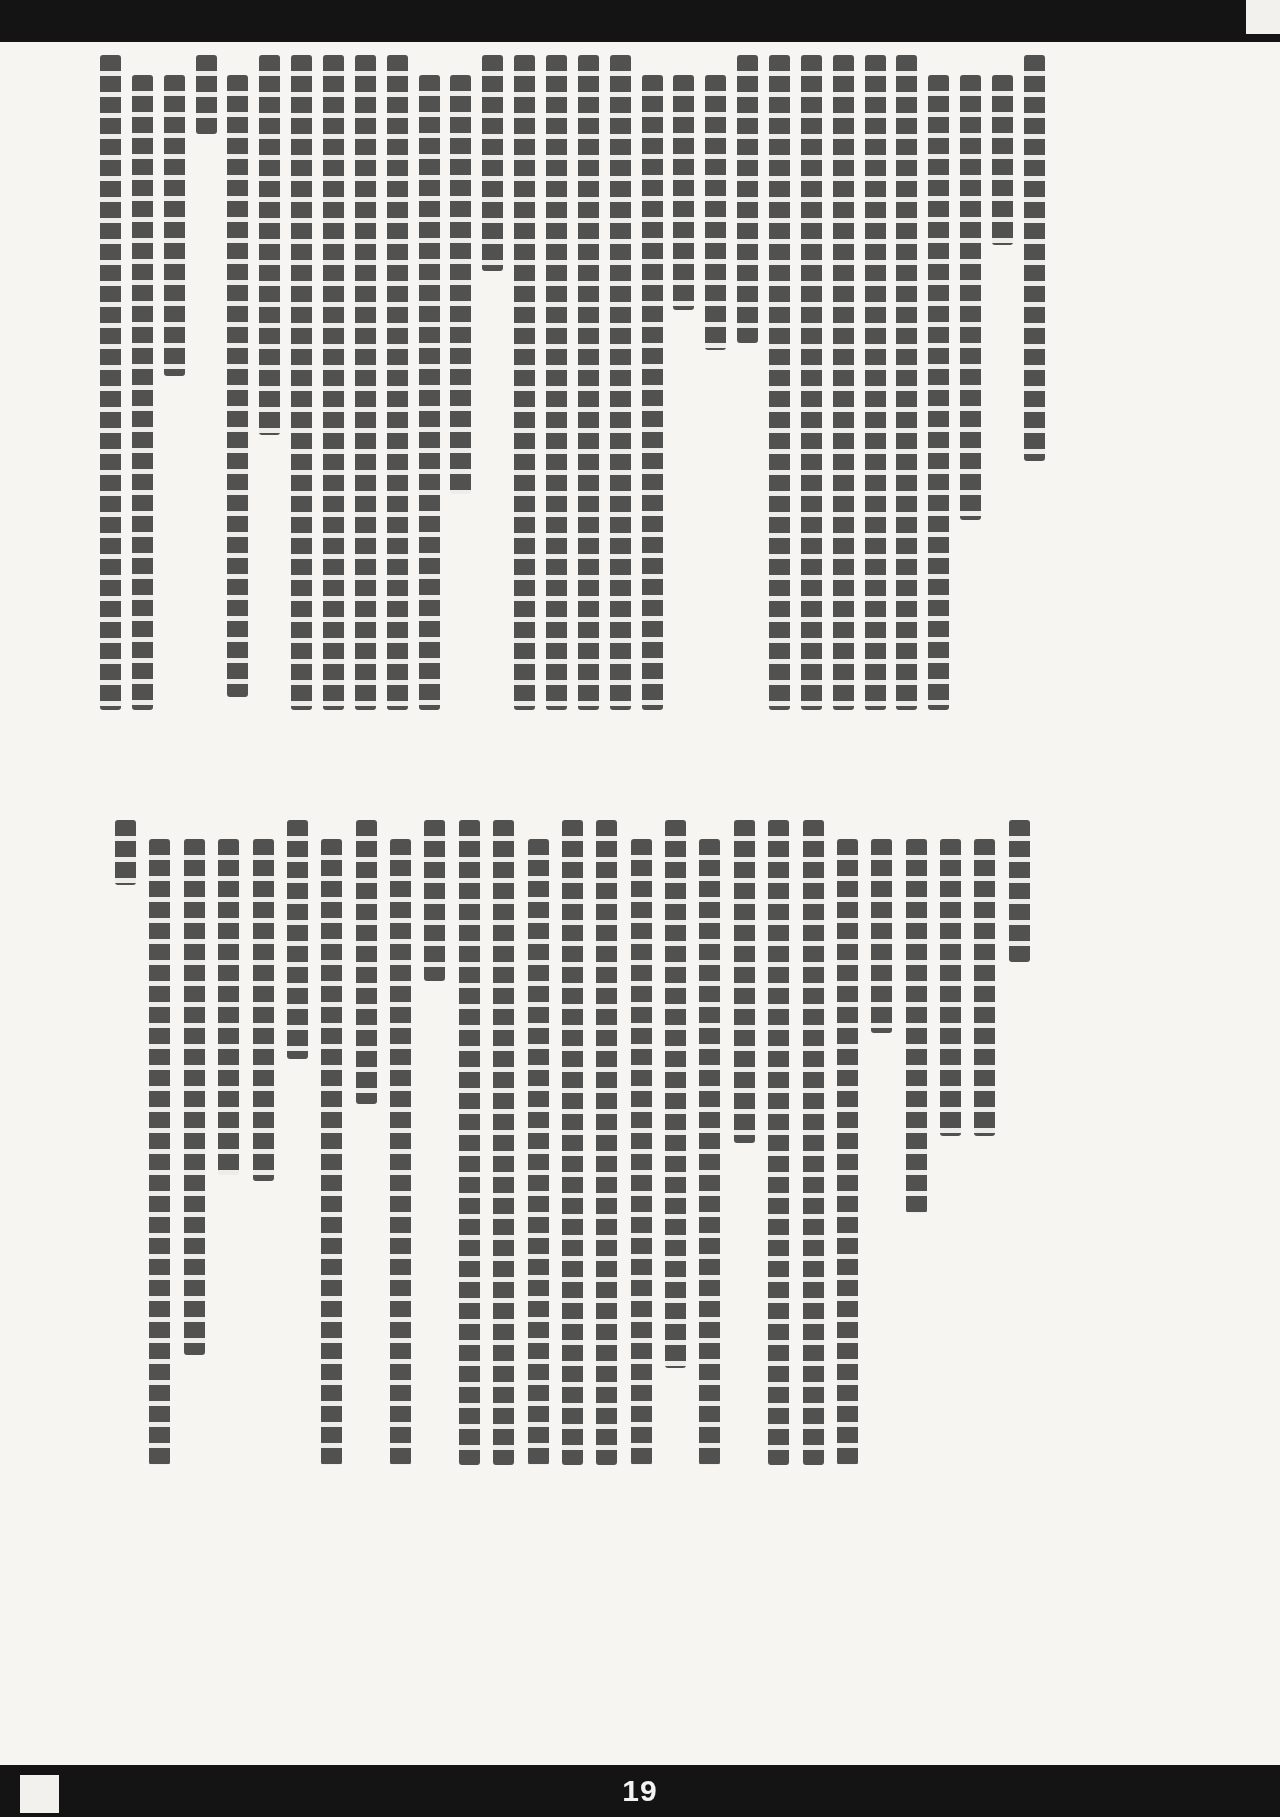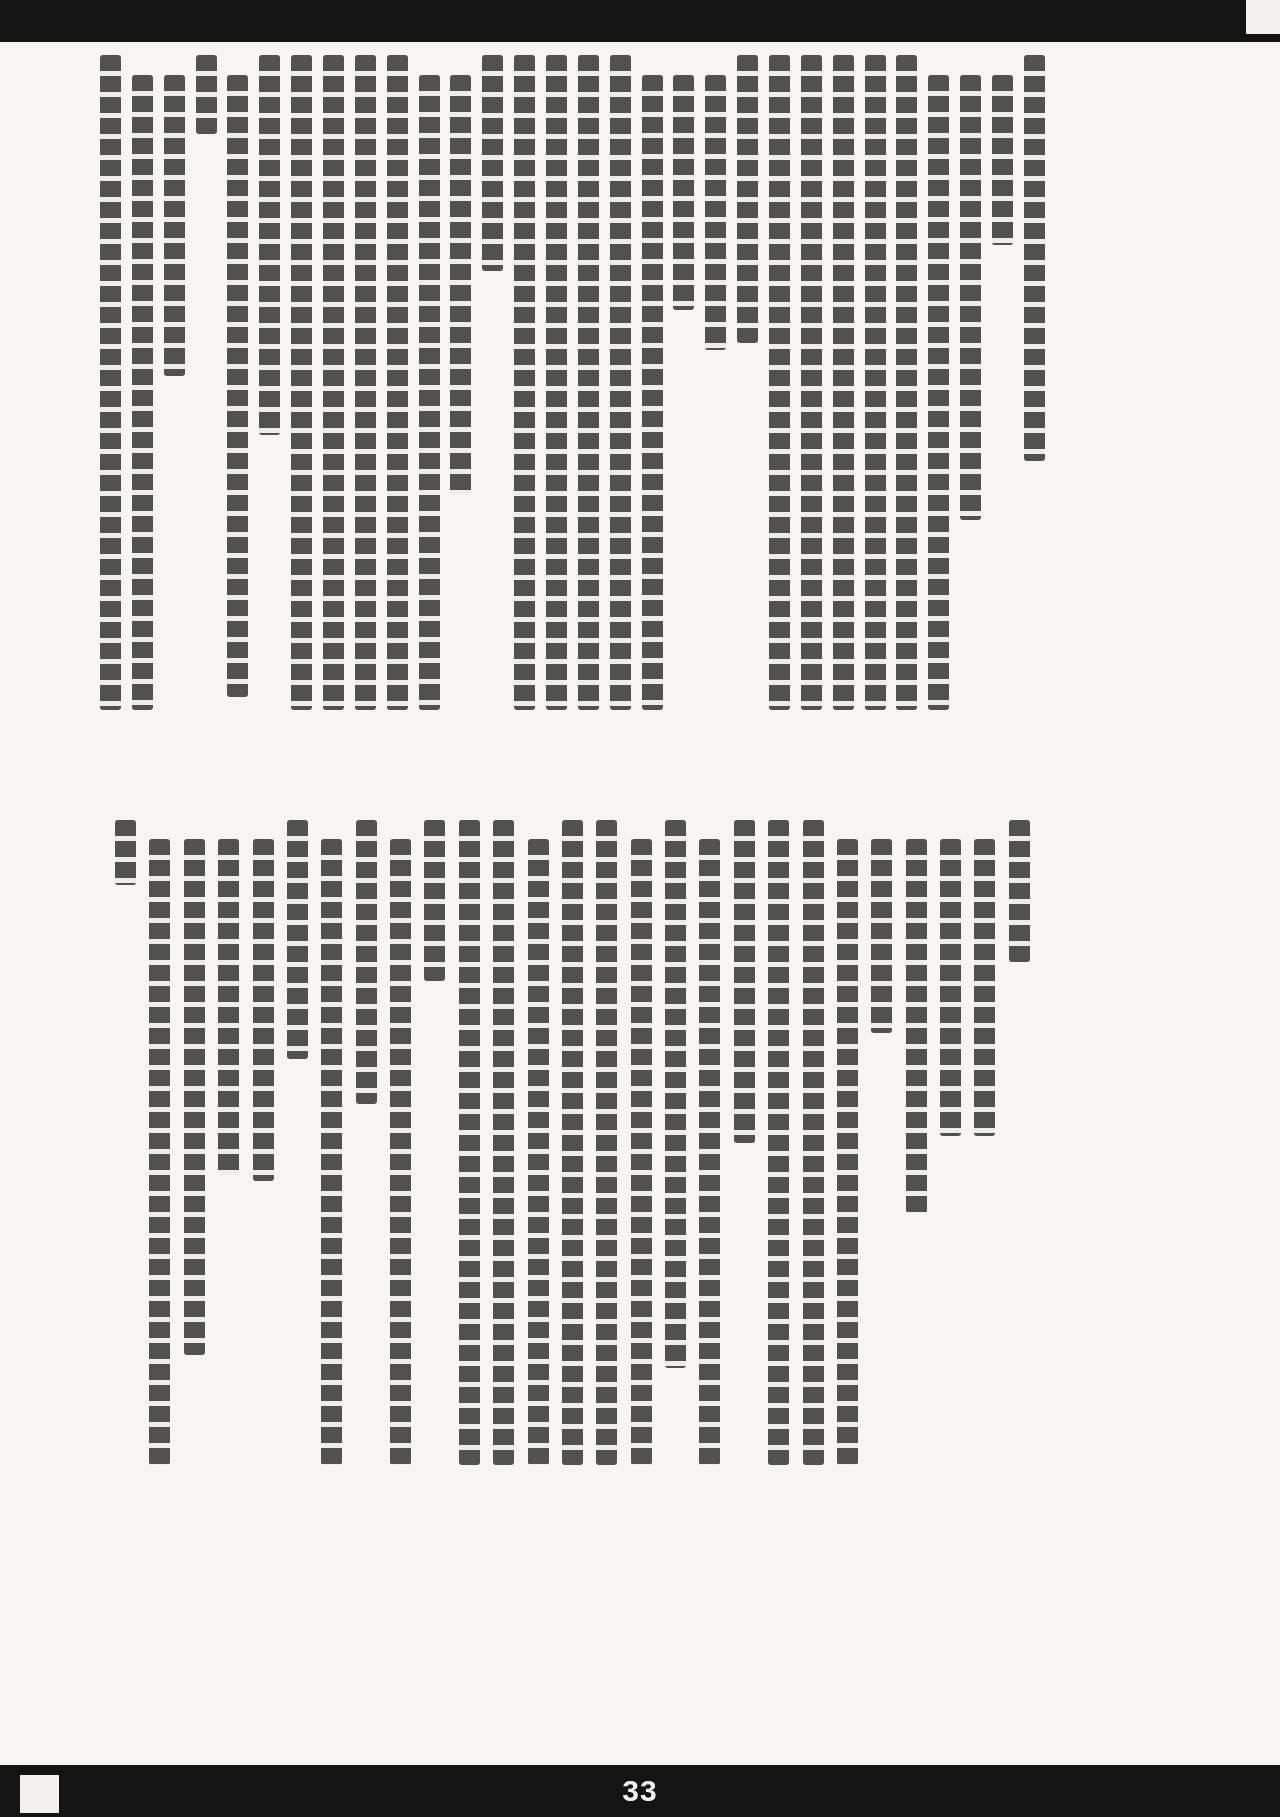--- a/index.html
+++ b/index.html
@@ -265,16 +265,16 @@
       <div class="col">
         <div class="stroke" style="top: 3%; height: 97%;"></div>
       </div>
       <div class="col">
         <div class="stroke" style="top: 0%; height: 10%;"></div>
       </div>
     </div>
 
   <div class="bottom-bar">
     <div class="corner-square bottom-left"></div>
-    <div class="page-number">33</div>
+    <div class="page-number">19</div>
   </div>
 
 </div>
 
 </body></html>

